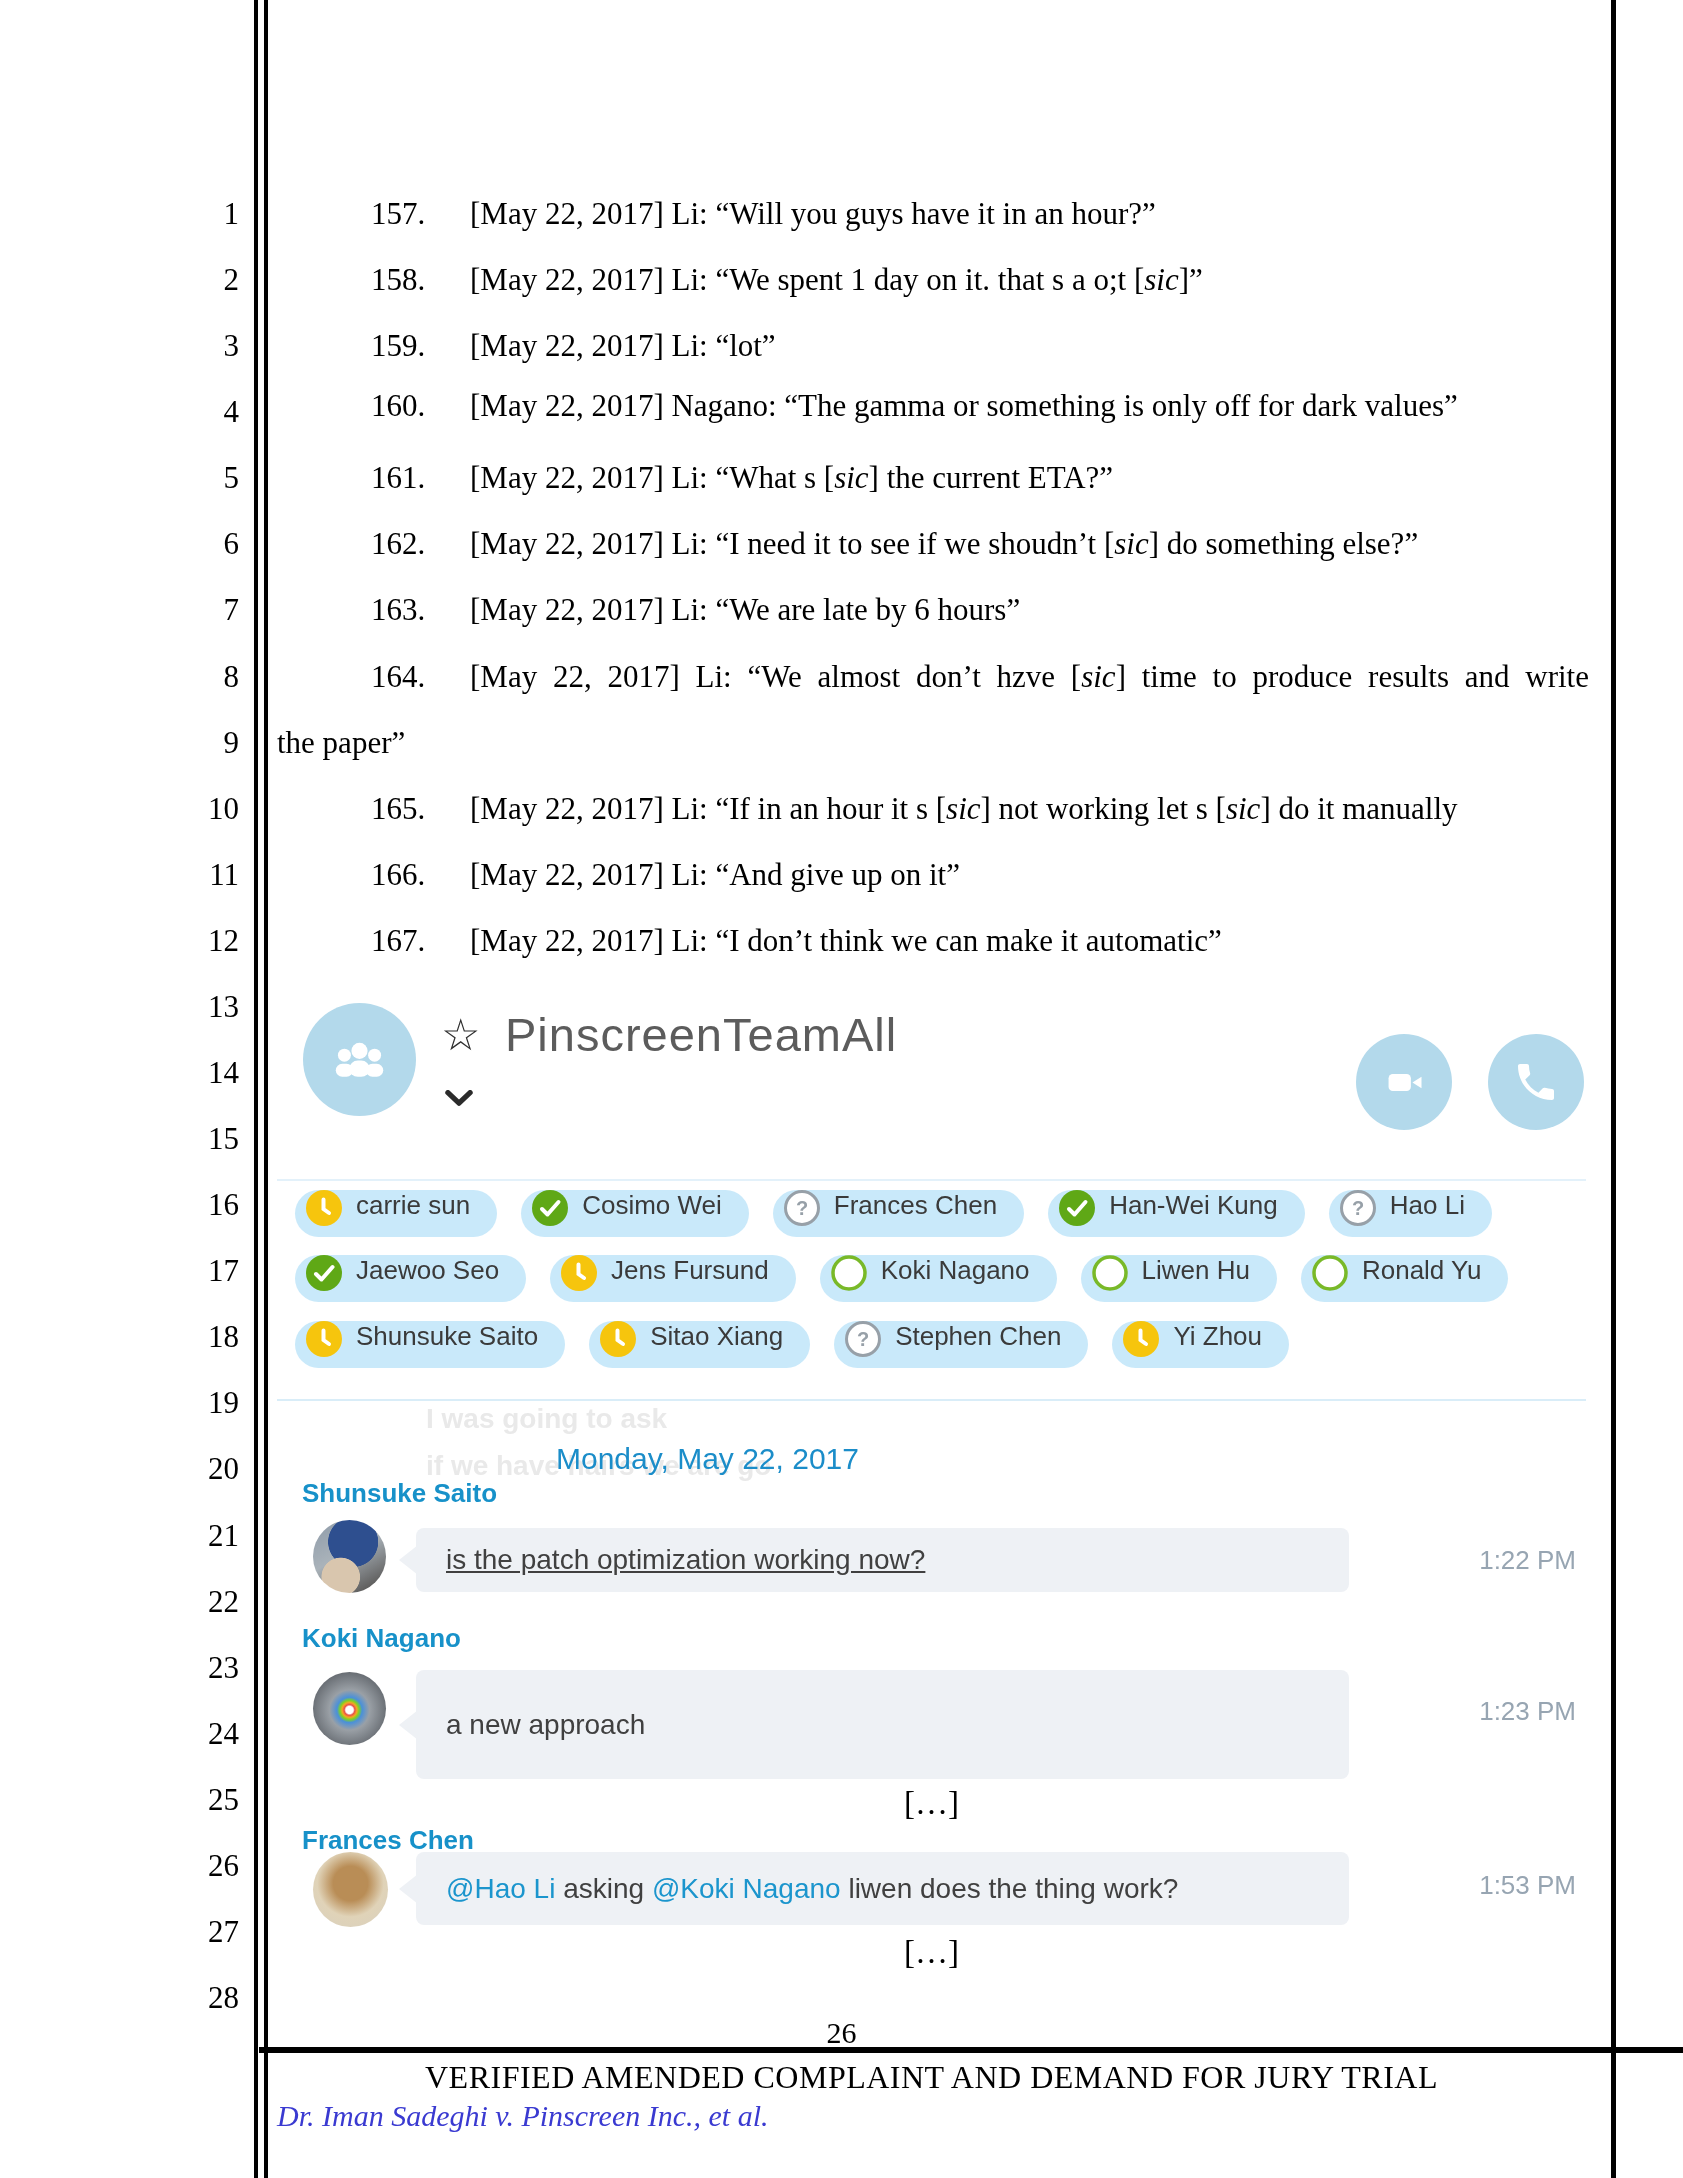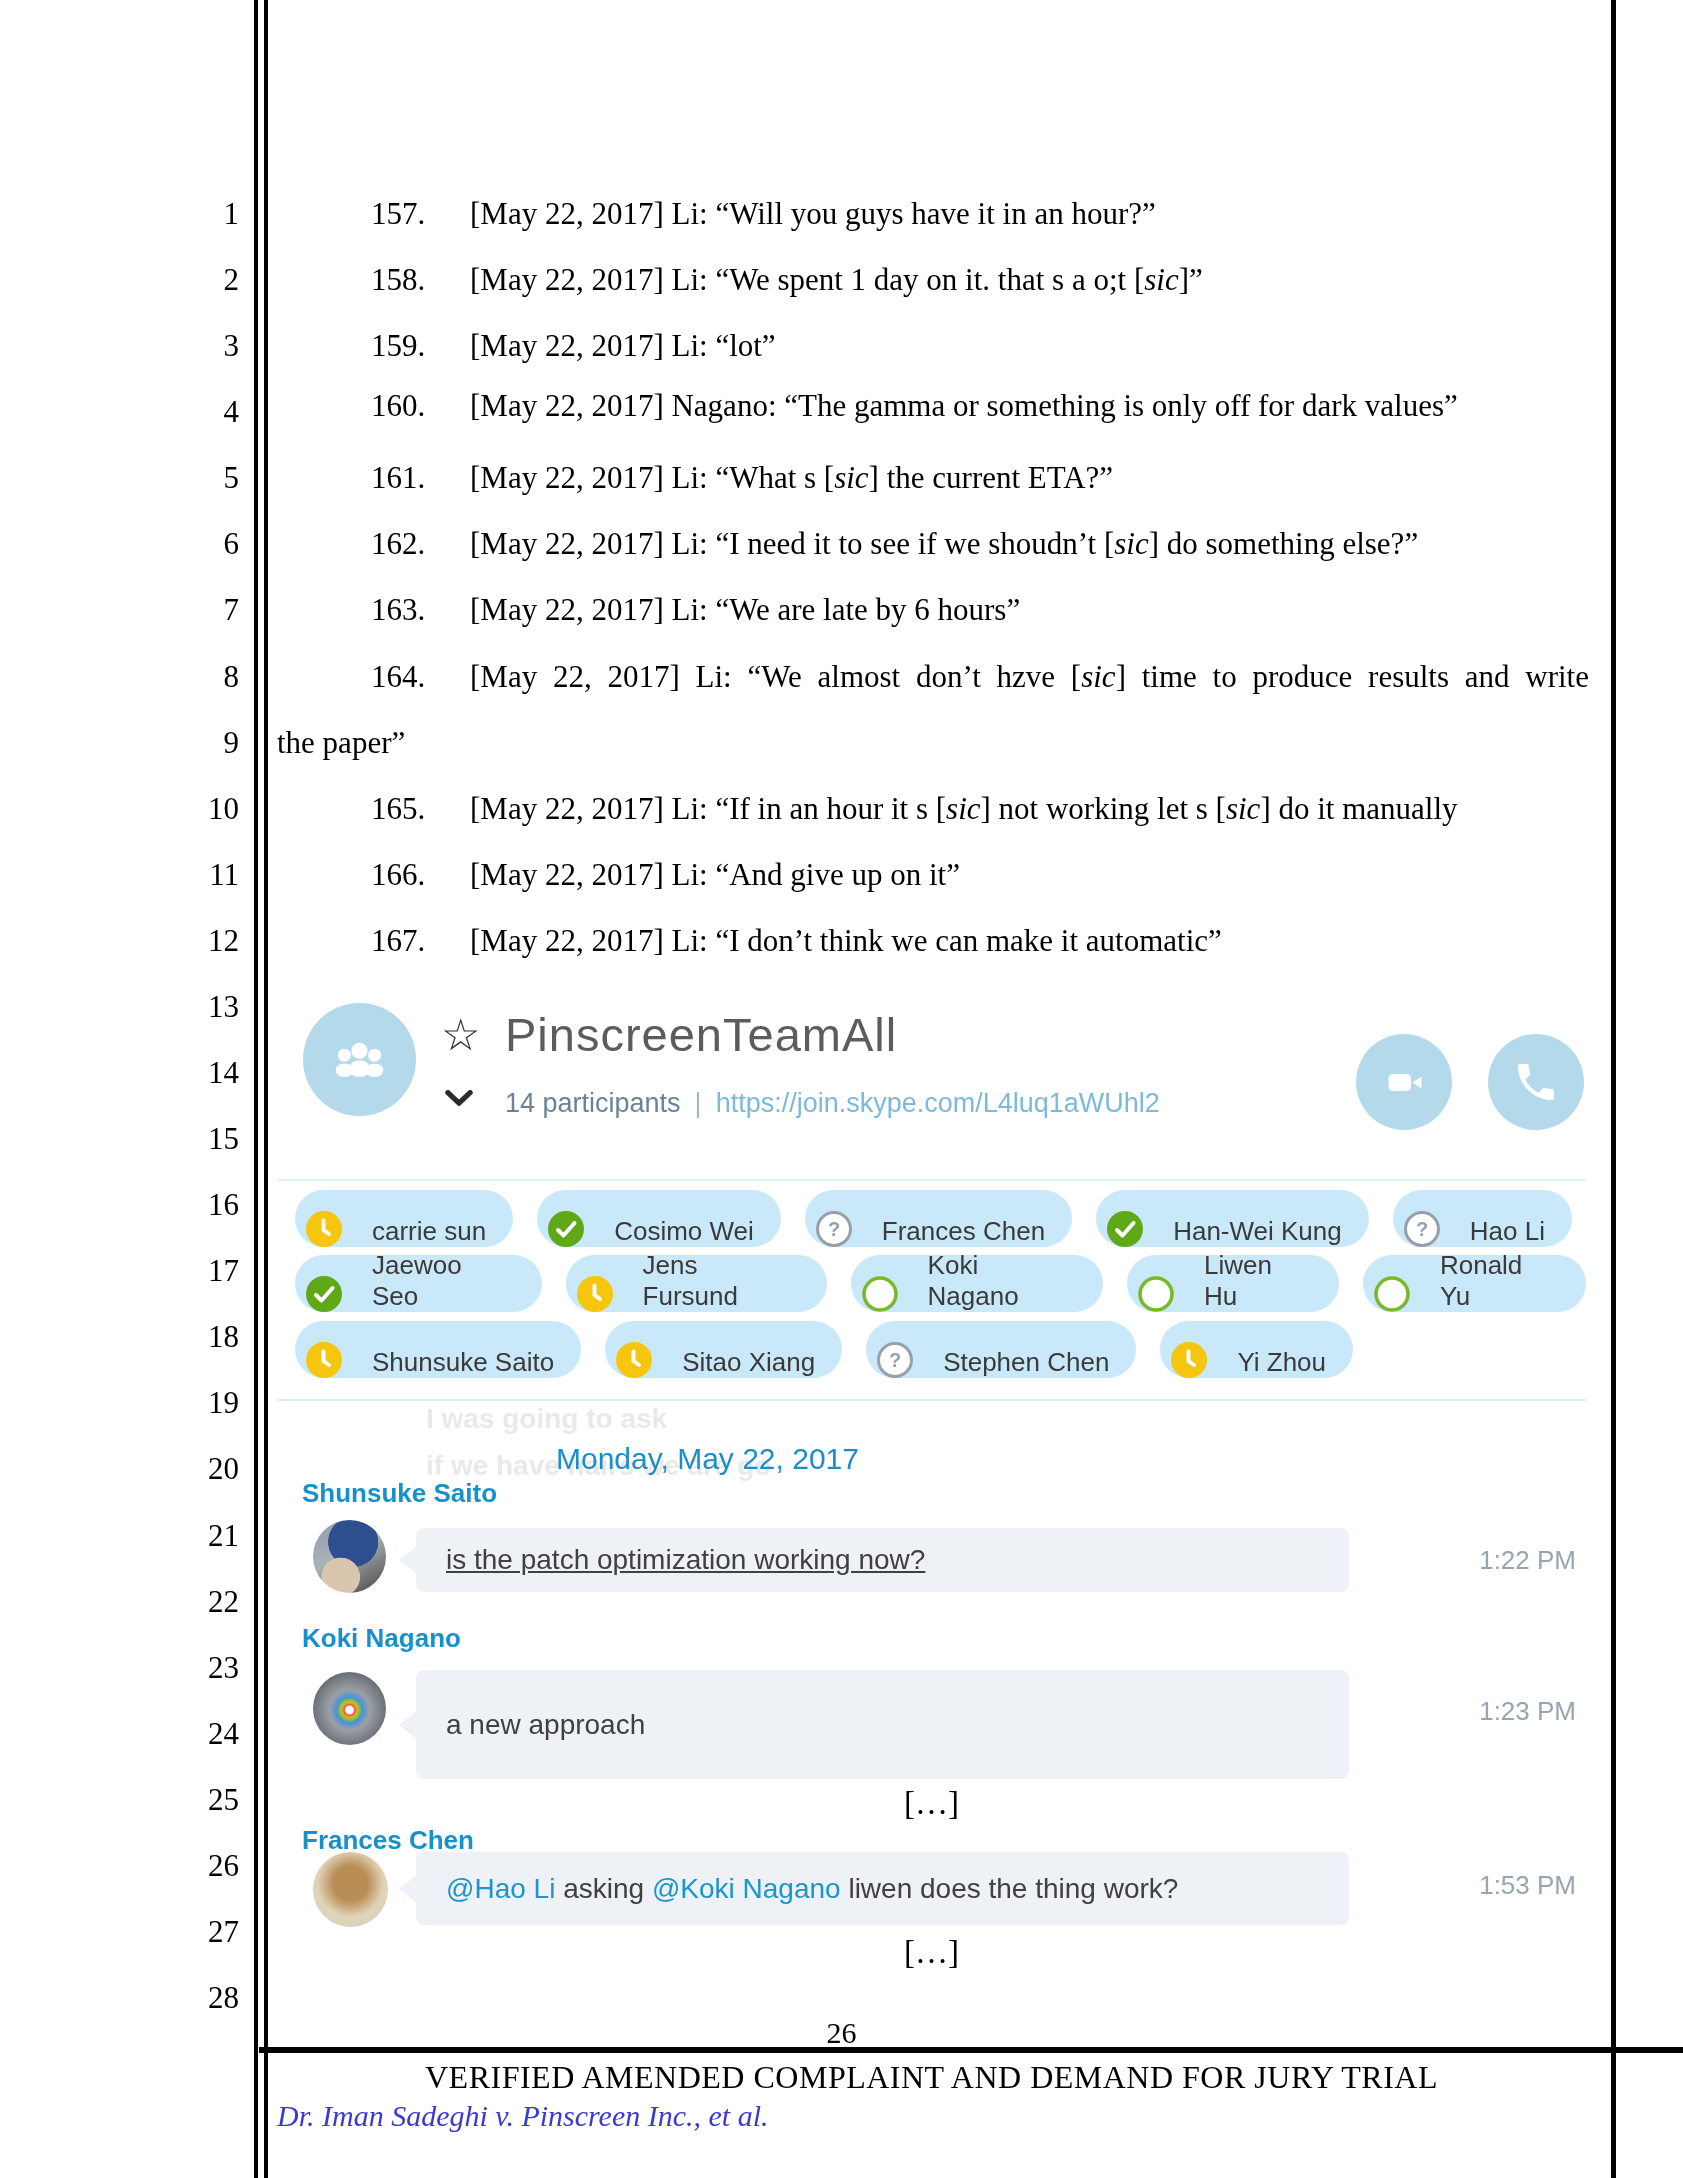--- a/index.html
+++ b/index.html
@@ -35,22 +35,22 @@
   #participants-row .sep{color:#a5b8c4;margin:0 14px;}
   #participants-row .url{color:#7db9da;}
   .call-btn{position:absolute;width:96px;height:96px;border-radius:50%;background:#b3d9eb;
             display:flex;align-items:center;justify-content:center;}
   #video-call-button{left:1079px;top:39px;}
   #voice-call-button{left:1211px;top:39px;}
   #header-separator{position:absolute;left:0;top:184px;width:1309px;height:2px;background:#e3f1fa;}
 
   .chip-row{position:absolute;left:18px;display:flex;gap:24px;}
   #chip-row-0{top:195px;} #chip-row-1{top:260px;} #chip-row-2{top:326px;}
-  .chip{height:57px;border-radius:29px;background:#c9e9fa;display:flex;align-items:flex-end;
-        padding:0 27px 0 11px;font-size:26px;color:#3a3a3a;gap:30px;}
+  .chip{height:47px;border-radius:29px;background:#c9e9fa;display:flex;align-items:flex-start;
+        padding:0 27px 0 11px;font-size:26px;color:#3a3a3a;gap:14px;}
   .chip .sticon{width:36px;height:36px;display:flex;}
 
   #chips-separator{position:absolute;left:0;top:404px;width:1309px;height:2px;background:#d9edf8;}
 
   .ghost{position:absolute;left:149px;color:#e9e9e9;font-size:28px;font-weight:600;}
   #ghost-line-0{top:408px;} #ghost-line-1{top:455px;}
   #date-header{position:absolute;left:279px;top:447px;font-size:30px;color:#1b8dc9;}
 
   .msg-name{position:absolute;left:25px;font-size:26px;font-weight:bold;color:#1791c9;}
   .msg-avatar{position:absolute;left:36px;border-radius:50%;}
@@ -148,23 +148,20 @@
       </g>
     </svg>
   </div>
   <div id="star-icon">☆</div>
   <div id="chat-title">PinscreenTeamAll</div>
   <div id="chevron-icon">
     <svg width="28" height="17" viewBox="0 0 24 14">
         <path d="M2.5 2l9.5 9 9.5-9" stroke="#2b2b2b" stroke-width="4.5" fill="none" stroke-linecap="round" stroke-linejoin="round"></path>
       </svg>
   </div>
-  <div id="participants-row">
-    <span>14 participants</span><span class="sep">|</span><span class="url">https://join.skype.com/L4luq1aWUhl2</span>
-  </div>
   <div class="call-btn" id="video-call-button">
     <svg width="51" height="51" viewBox="0 0 48 48">
       <rect x="9" y="16" width="21" height="16" rx="4" fill="#fff"></rect>
       <path d="M31.5 24l8.5-5.5v11L31.5 24z" fill="#fff"></path>
     </svg>
   </div>
   <div class="call-btn" id="voice-call-button">
     <svg width="48" height="48" viewBox="0 0 24 24">
       <path fill="#fff" d="M6.62 10.79c1.44 2.83 3.76 5.14 6.59 6.59l2.2-2.21c.27-.27.67-.36 1.02-.24 1.12.37 2.33.57 3.57.57.55 0 1 .45 1 1V20c0 .55-.45 1-1 1-9.39 0-17-7.61-17-17 0-.55.45-1 1-1h3.5c.55 0 1 .45 1 1 0 1.25.2 2.45.57 3.57.11.35.03.74-.25 1.02l-2.2 2.2z"></path>
     </svg>

